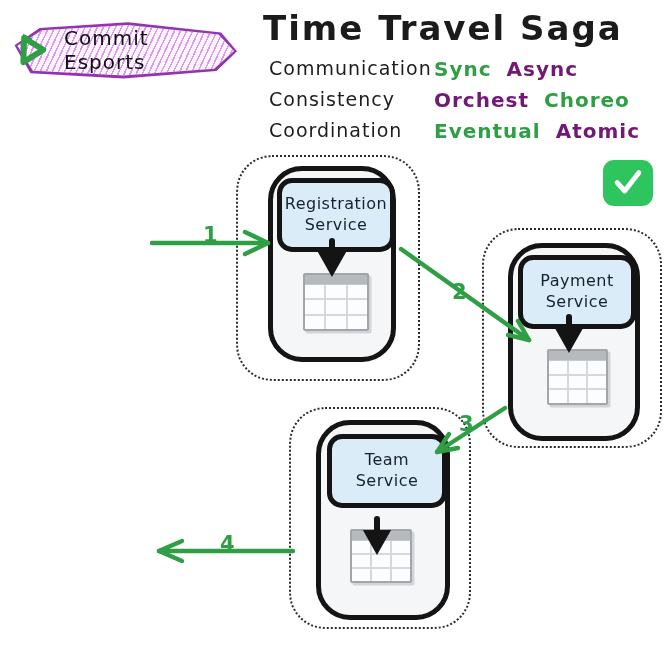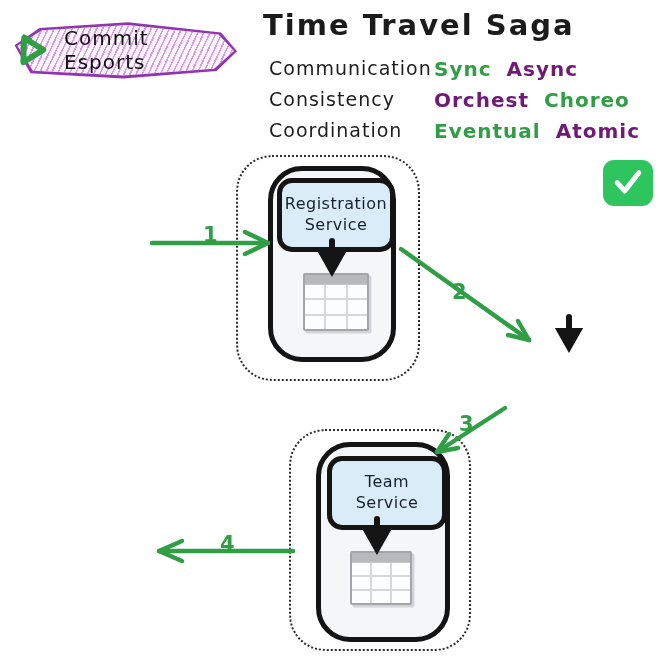--- a/index.html
+++ b/index.html
@@ -12,21 +12,21 @@
   .logo{position:absolute;left:10px;top:21px;width:227px;height:58px;}
   .logo-shape{position:absolute;inset:0;background:#9333af;
     clip-path:polygon(2% 42%,13% 12%,52% 2%,93% 20%,100% 52%,91% 86%,50% 99%,9% 90%);}
   .logo-fill{position:absolute;inset:3px;background-color:#fdf6ff;
     background-image:repeating-linear-gradient(115deg, rgba(201,94,229,0.62) 0 1.5px, rgba(0,0,0,0) 1.5px 5.5px);
     clip-path:polygon(2% 42%,13% 12%,52% 2%,93% 20%,100% 52%,91% 86%,50% 99%,9% 90%);}
   .logo-content{position:absolute;inset:0;display:flex;align-items:center;justify-content:center;gap:14px;}
   .logo-text{font-size:20px;letter-spacing:1px;color:#101010;}
 
   
-  .title{position:absolute;left:263px;top:8px;font-size:29px;font-weight:bold;
+  .title{position:absolute;left:263px;top:8px;font-size:34px;font-weight:bold;
     letter-spacing:2px;color:#1b1b1b;white-space:nowrap;}
   .attr-row{position:absolute;left:269px;display:flex;align-items:flex-start;white-space:nowrap;}
   .attr-label{width:165px;font-size:19px;letter-spacing:1px;color:#1d1d1d;}
   .opt{font-size:20px;font-weight:bold;letter-spacing:1px;margin-right:15px;}
   .opt.on{color:#2f9e44;}
   .opt.off{color:#701a75;}
 
   
   .check{position:absolute;left:603px;top:160px;width:50px;height:46px;background:#2ec55e;
     border-radius:11px;display:flex;align-items:center;justify-content:center;}
@@ -107,22 +107,40 @@
           <div></div>
           <div></div>
           <div></div>
           <div></div>
           <div></div>
           <div></div>
         </div>
     </div>
   </div>
 
+  <div class="group" style="left:482px;top:228px;width:176px;height:216px">
+    <div class="phone" style="left:24px;top:13px;width:122px;height:188px"></div>
+    <div class="svc-label" style="left:34px;top:25px;width:104px;height:60px">Payment Service</div>
+    <div class="tbl" style="left:63px;top:119px;width:57px;height:52px">
+      <div class="tbl-hdr"></div>
+      <div class="tbl-grid">
+          <div></div>
+          <div></div>
+          <div></div>
+          <div></div>
+          <div></div>
+          <div></div>
+          <div></div>
+          <div></div>
+          <div></div>
+        </div>
+    </div>
+  </div>
 
-  <div class="group" style="left:289px;top:429px;width:178px;height:218px">
+  <div class="group" style="left:289px;top:407px;width:178px;height:218px">
     <div class="phone" style="left:25px;top:11px;width:124px;height:190px"></div>
     <div class="svc-label" style="left:36px;top:25px;width:106px;height:60px">Team Service</div>
     <div class="tbl" style="left:59px;top:120px;width:58px;height:50px">
       <div class="tbl-hdr"></div>
       <div class="tbl-grid">
           <div></div>
           <div></div>
           <div></div>
           <div></div>
           <div></div>

